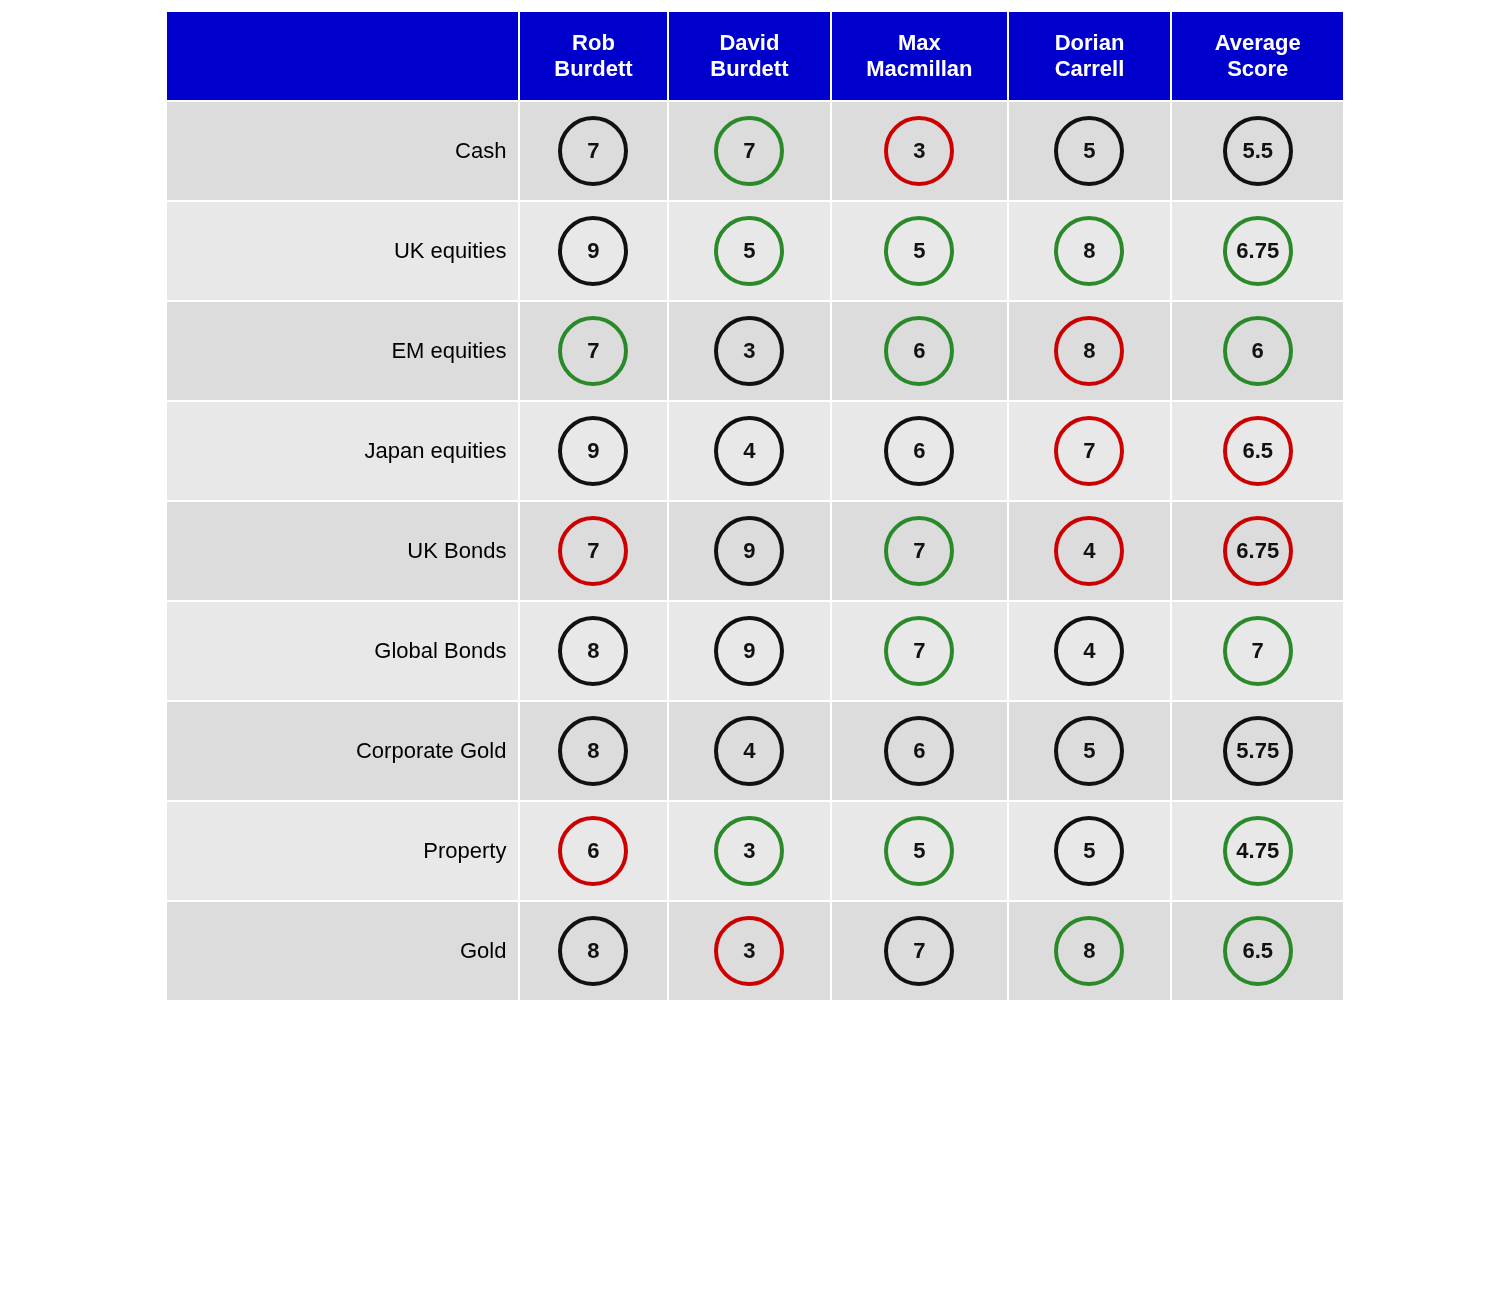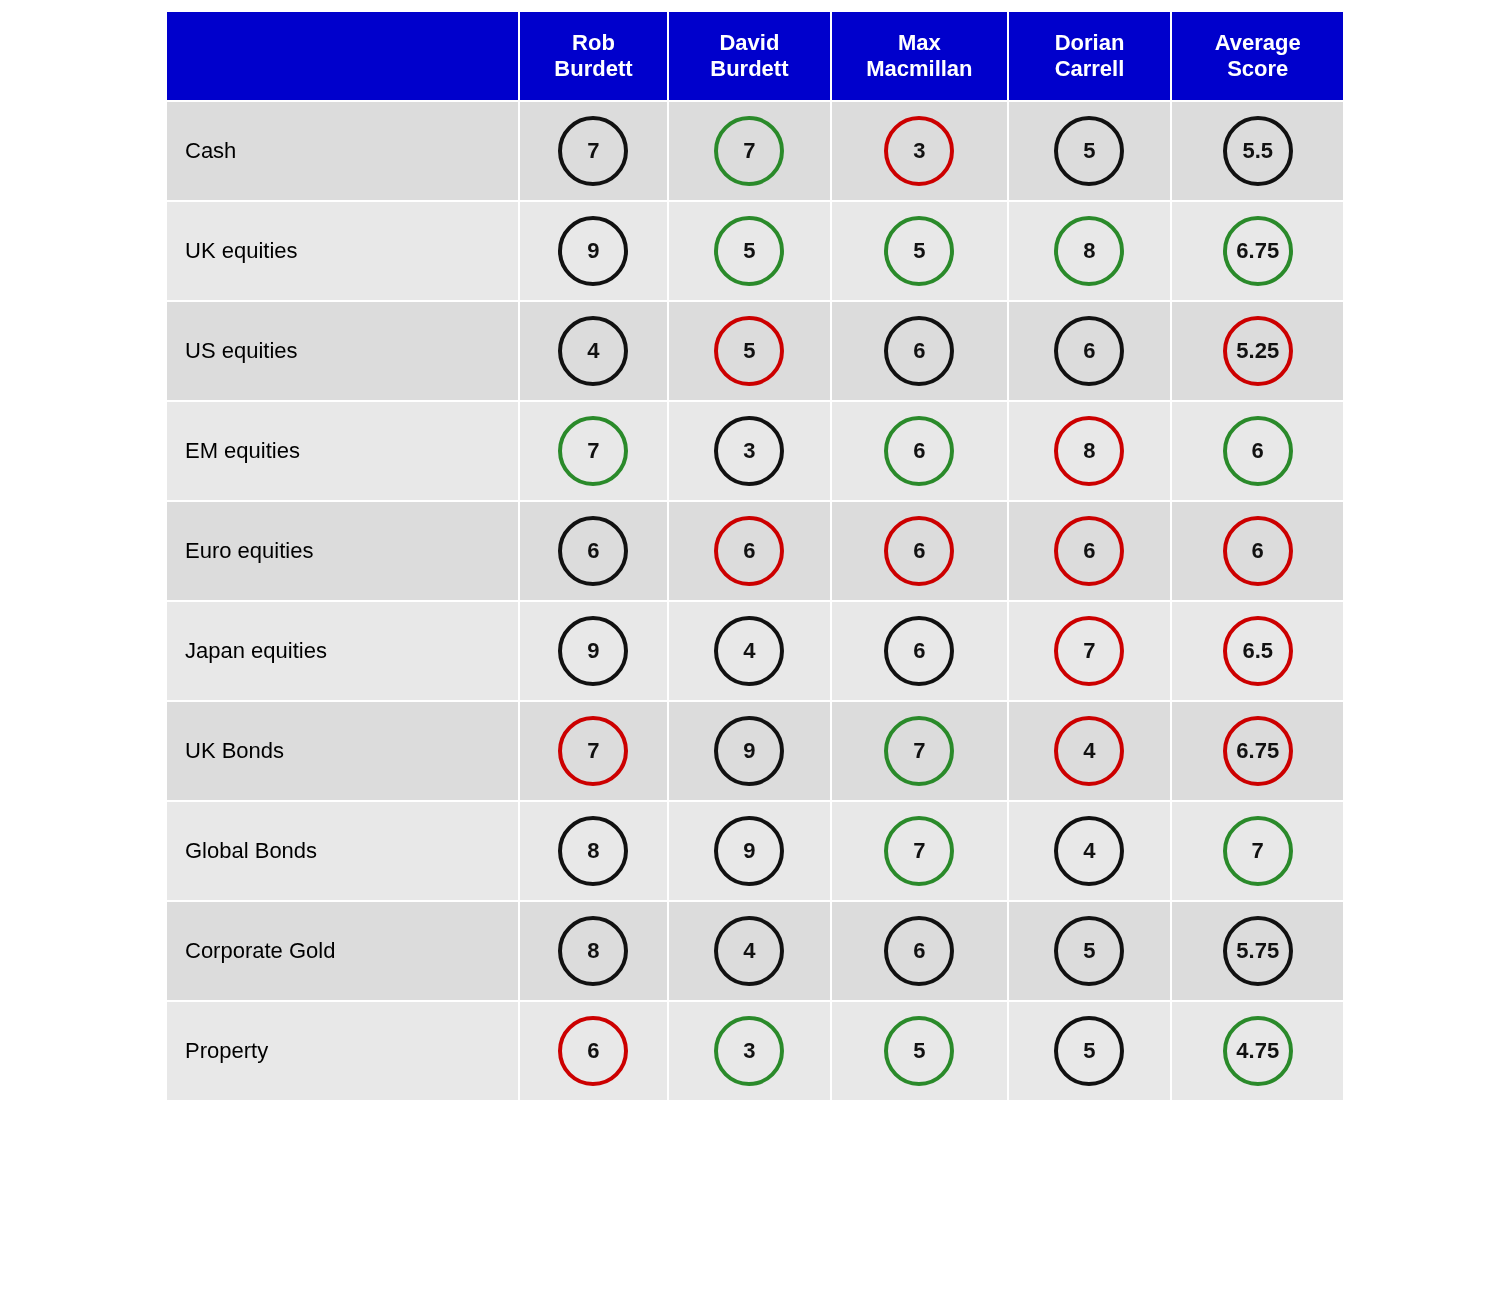--- a/index.html
+++ b/index.html
@@ -41,21 +41,21 @@
       background-color: #dcdcdc;
     }
     tbody td {
       padding: 14px 12px;
       text-align: center;
       vertical-align: middle;
       border: 2px solid #fff;
       font-size: 22px;
     }
     tbody td:first-child {
-      text-align: left;
+      text-align: right;
       font-size: 22px;
       font-weight: 500;
       padding-left: 18px;
     }
     .circle {
       display: inline-flex;
       align-items: center;
       justify-content: center;
       width: 70px;
       height: 70px;
@@ -97,42 +97,26 @@
         </tr>
         <tr>
           <td>UK equities</td>
           <td><div class="circle black">9</div></td>
           <td><div class="circle green">5</div></td>
           <td><div class="circle green">5</div></td>
           <td><div class="circle green">8</div></td>
           <td><div class="circle green">6.75</div></td>
         </tr>
         <tr>
-          <td>US equities</td>
-          <td><div class="circle black">4</div></td>
-          <td><div class="circle red">5</div></td>
-          <td><div class="circle black">6</div></td>
-          <td><div class="circle black">6</div></td>
-          <td><div class="circle red">5.25</div></td>
-        </tr>
-        <tr>
           <td>EM equities</td>
           <td><div class="circle green">7</div></td>
           <td><div class="circle black">3</div></td>
           <td><div class="circle green">6</div></td>
           <td><div class="circle red">8</div></td>
           <td><div class="circle green">6</div></td>
-        </tr>
-        <tr>
-          <td>Euro equities</td>
-          <td><div class="circle black">6</div></td>
-          <td><div class="circle red">6</div></td>
-          <td><div class="circle red">6</div></td>
-          <td><div class="circle red">6</div></td>
-          <td><div class="circle red">6</div></td>
         </tr>
         <tr>
           <td>Japan equities</td>
           <td><div class="circle black">9</div></td>
           <td><div class="circle black">4</div></td>
           <td><div class="circle black">6</div></td>
           <td><div class="circle red">7</div></td>
           <td><div class="circle red">6.5</div></td>
         </tr>
         <tr>
@@ -160,15 +144,23 @@
           <td><div class="circle black">5.75</div></td>
         </tr>
         <tr>
           <td>Property</td>
           <td><div class="circle red">6</div></td>
           <td><div class="circle green">3</div></td>
           <td><div class="circle green">5</div></td>
           <td><div class="circle black">5</div></td>
           <td><div class="circle green">4.75</div></td>
         </tr>
+        <tr>
+          <td>Gold</td>
+          <td><div class="circle black">8</div></td>
+          <td><div class="circle red">3</div></td>
+          <td><div class="circle black">7</div></td>
+          <td><div class="circle green">8</div></td>
+          <td><div class="circle green">6.5</div></td>
+        </tr>
       </tbody>
   </table>
 </div>
 
 </body></html>

